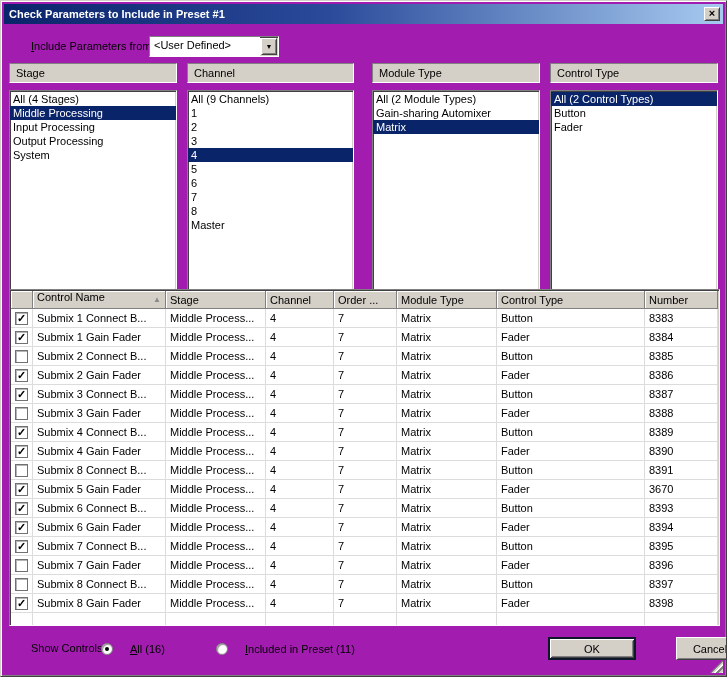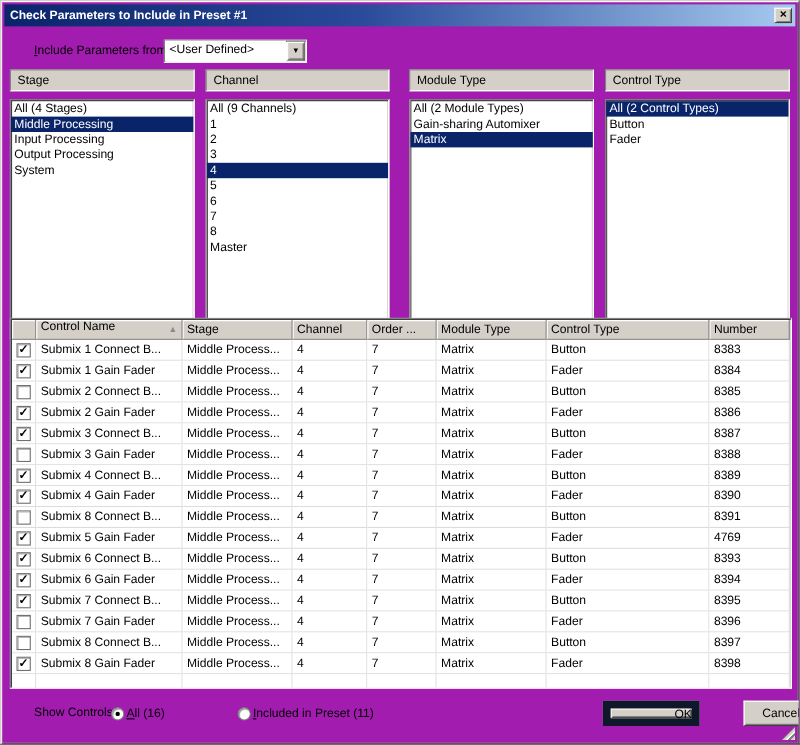--- a/index.html
+++ b/index.html
@@ -89,42 +89,41 @@
   tr.filler td { border-bottom:none; }
   .cb {
     display:inline-block; width:13px; height:13px; background:#fff;
     border:1px solid #707070; box-shadow: inset 1px 1px 0 #b5b5b5;
     font:bold 11px "Liberation Sans",sans-serif; line-height:11px; text-align:center;
     vertical-align:middle;
   }
   
   .footer { position:absolute; left:0; top:636px; width:100%; height:24px; }
   .show-label { position:absolute; left:30px; top:0; height:23px; line-height:23px; white-space:nowrap; }
-  .radio-wrap { position:absolute; top:0; height:23px; display:flex; align-items:center; gap:2px; white-space:nowrap; }
+  .radio-wrap { position:absolute; top:0; height:23px; display:flex; align-items:center; gap:17px; white-space:nowrap; }
   .r0 { left:100px; } .r1 { left:215px; } .r2 { left:385px; }
   .radio-circle {
     width:12px; height:12px; border-radius:50%; background:#fff;
     border:1px solid #808080; box-shadow: inset 1px 1px 1px rgba(64,64,64,.55);
     position:relative; flex:0 0 auto;
   }
   .radio-circle.selected::after {
     content:""; position:absolute; left:3px; top:3px; width:4px; height:4px;
     border-radius:50%; background:#000;
   }
   .btn {
     position:absolute; top:0; height:23px; background:#d4d0c8;
     border:1px solid; border-color:#fff #404040 #404040 #fff;
     box-shadow: inset 1px 1px 0 #d4d0c8, inset -1px -1px 0 #808080;
     font:11px "Liberation Sans",sans-serif; text-align:center;
   }
   .btn.default {
-    border:7px solid #0f172a;
+    border:2px solid #0f172a;
     box-shadow: inset 1px 1px 0 #fff, inset -1px -1px 0 #404040,
                 inset 2px 2px 0 #d4d0c8, inset -2px -2px 0 #808080;
-    text-align: right;
   }
   .ok { left:547px; width:88px; }
   .cancel { left:675px; width:68px; }
   .grip {
     position:absolute; right:3px; bottom:3px; width:13px; height:13px;
     background:repeating-linear-gradient(135deg,
       #d4d0c8 0 2px, #ffffff 2px 3px, #808080 3px 5px);
     clip-path:polygon(100% 0, 100% 100%, 0 100%);
   }
 </style>
@@ -306,21 +305,21 @@
             <td>8391</td>
           </tr>
           <tr>
             <td class="cb-cell"><span class="cb">✓</span></td>
             <td>Submix 5 Gain Fader</td>
             <td>Middle Process...</td>
             <td>4</td>
             <td>7</td>
             <td>Matrix</td>
             <td>Fader</td>
-            <td>4769</td>
+            <td>3670</td>
           </tr>
           <tr>
             <td class="cb-cell"><span class="cb">✓</span></td>
             <td>Submix 6 Connect B...</td>
             <td>Middle Process...</td>
             <td>4</td>
             <td>7</td>
             <td>Matrix</td>
             <td>Button</td>
             <td>8393</td>

